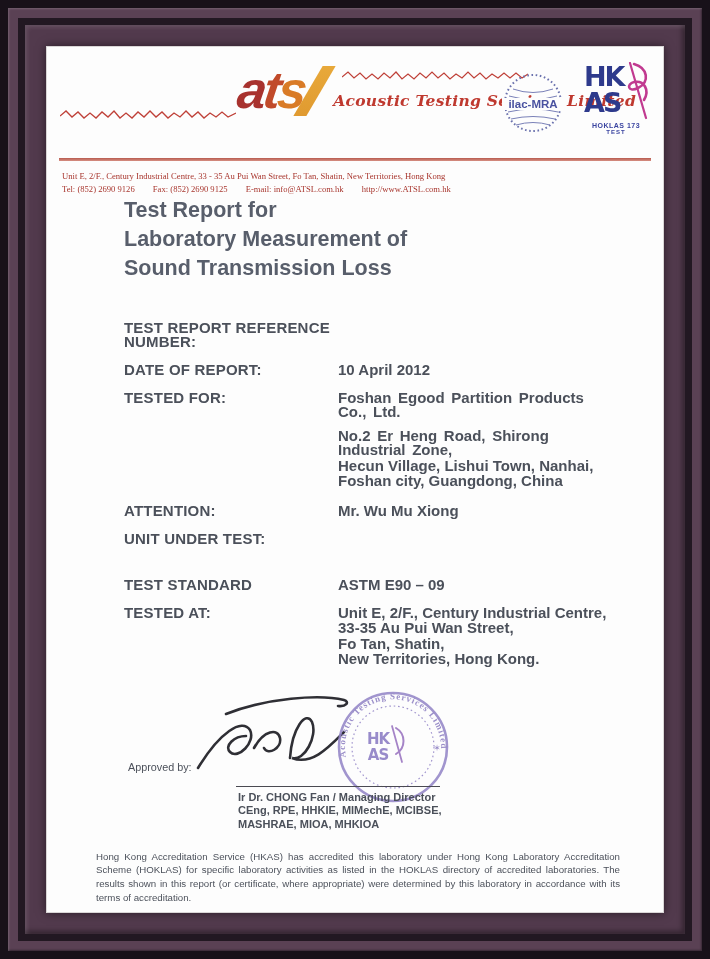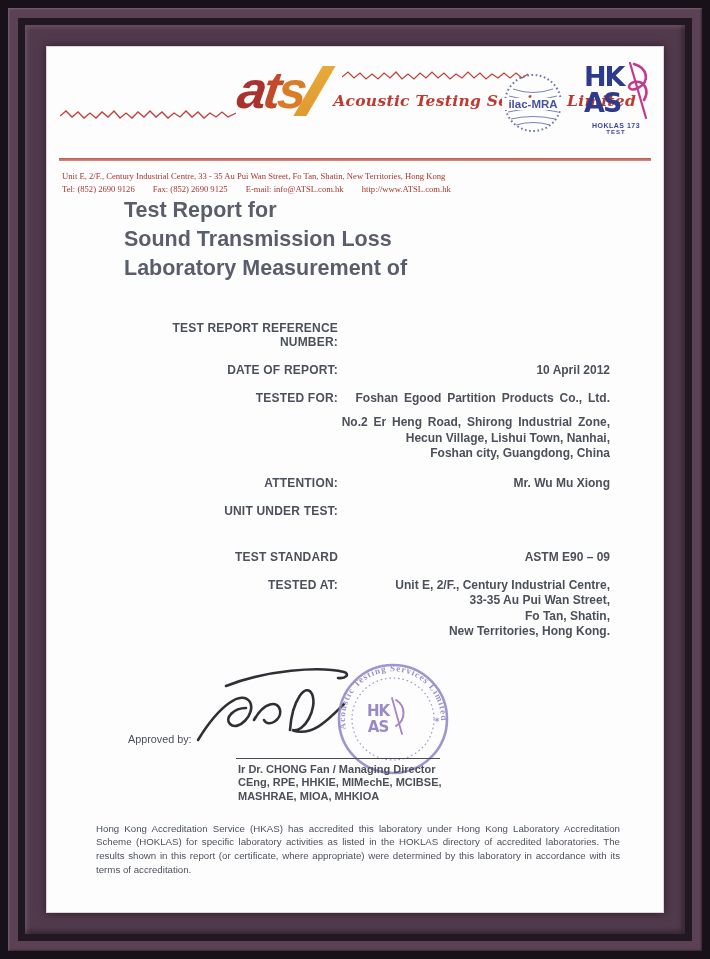--- a/index.html
+++ b/index.html
@@ -44,21 +44,21 @@
   .addr{position:absolute;left:16px;top:84px;color:#a8362e;
         font-family:"Liberation Serif",serif;font-size:8.6px;line-height:12.5px;white-space:nowrap;margin-top:40px;}
   .addr .seg{margin-right:16px;text-align:center;}
   .rule{position:absolute;left:13px;right:13px;top:112px;height:3px;
         background:linear-gradient(180deg,#b75b4f,#d68f83);}
 
   
   .title{margin:36px 0 0 78px;color:#585e6b;font-weight:bold;font-size:21.5px;line-height:29px;}
 
   
-  .fields{margin:38px 0 0 78px;color:#4b505a;font-size:12px;font-weight:bold;line-height:14px;text-align:right;}
+  .fields{margin:38px 0 0 78px;color:#4b505a;font-size:15px;font-weight:bold;line-height:14px;}
   .frow{display:flex;margin-bottom:14px;}
   .flabel{width:214px;flex:0 0 214px;letter-spacing:.2px;}
   .fvalue{width:272px;}
   .fvalue div{margin-bottom:1.5px;}
   .addr-block{margin-top:10px;}
   .gap-lg{margin-top:32px;}
   .spread-1{word-spacing:4px;}
   .spread-2{word-spacing:7.5px;}
   .spread-3{word-spacing:2.5px;}
 
@@ -130,22 +130,22 @@
             <span class="seg">Fax: (852) 2690 9125</span>
             <span class="seg">E-mail: info@ATSL.com.hk</span>
             <span class="seg">http://www.ATSL.com.hk</span>
           </div>
         </div>
         <div class="rule"></div>
       </div>
 
       <div class="title">
         <div>Test Report for</div>
+        <div>Laboratory Measurement of</div>
         <div>Sound Transmission Loss</div>
-        <div>Laboratory Measurement of</div>
       </div>
 
       <div class="fields">
 
         <div class="frow">
           <div class="flabel">TEST REPORT REFERENCE NUMBER:</div>
         </div>
 
         <div class="frow">
           <div class="flabel">DATE OF REPORT:</div>

